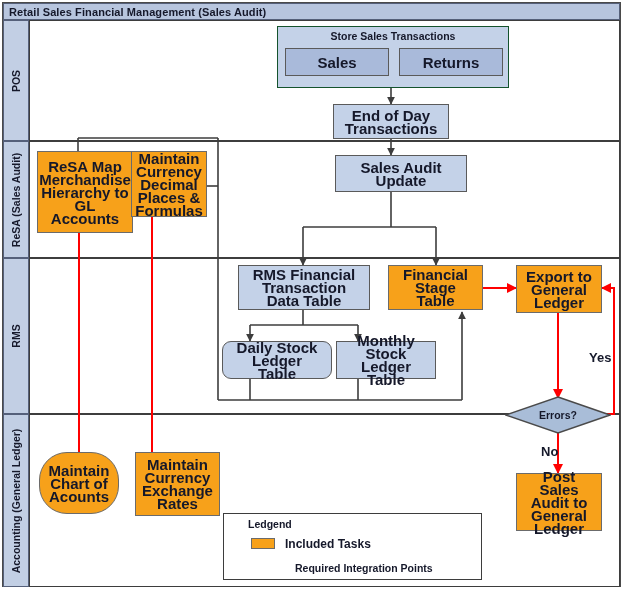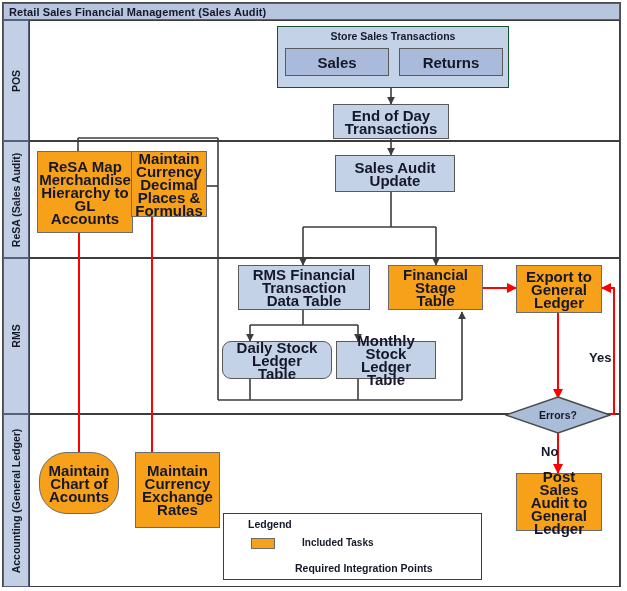--- a/index.html
+++ b/index.html
@@ -157,22 +157,22 @@
   .legend-swatch {
     position: absolute;
     left: 27px; top: 24px;
     width: 24px; height: 11px;
     background: #f7a11a;
     border: 1px solid #6b6b6b;
     box-sizing: border-box;
   }
   .legend-text-1 {
     position: absolute;
-    left: 78px; top: 23px;
-    font-size: 10px;
+    left: 61px; top: 23px;
+    font-size: 12px;
     font-weight: bold;
     color: #15182a;
   }
   .legend-text-2 {
     position: absolute;
     left: 71px; top: 48px;
     font-size: 10.5px;
     font-weight: bold;
     color: #15182a;
   }
@@ -288,21 +288,21 @@
   <div class="node node-blue" style="left:333px; top:104px; width:116px; height:35px;">
     <span>End of Day Transactions</span>
   </div>
 
   <div class="node node-orange" style="left:37px; top:151px; width:96px; height:82px;">
     <span>ReSA Map Merchandise Hierarchy to GL Accounts</span>
   </div>
   <div class="node node-orange" style="left:131px; top:151px; width:76px; height:66px;">
     <span>Maintain Currency Decimal Places &amp; Formulas</span>
   </div>
-  <div class="node node-blue" style="left:335px; top:155px; width:120px; height:37px;">
+  <div class="node node-blue" style="left:335px; top:155px; width:132px; height:37px;">
     <span>Sales Audit Update</span>
   </div>
 
   <div class="node node-blue" style="left:238px; top:265px; width:132px; height:45px;">
     <span>RMS Financial Transaction Data Table</span>
   </div>
   <div class="node node-orange" style="left:388px; top:265px; width:95px; height:45px;">
     <span>Financial Stage Table</span>
   </div>
   <div class="node node-orange" style="left:516px; top:265px; width:86px; height:48px;">
@@ -324,21 +324,21 @@
 
   <span class="edge-label" style="left:589px; top:350px;">Yes</span>
   <span class="edge-label" style="left:541px; top:444px;">No</span>
 
   <div class="node node-orange" style="left:516px; top:473px; width:86px; height:58px;">
     <span>Post Sales Audit to General Ledger</span>
   </div>
   <div class="node node-orange" style="left:39px; top:452px; width:80px; height:62px;border-radius:28px;">
     <span>Maintain Chart of Acounts</span>
   </div>
-  <div class="node node-orange" style="left:135px; top:452px; width:85px; height:76px;">
+  <div class="node node-orange" style="left:135px; top:452px; width:85px; height:64px;">
     <span>Maintain Currency Exchange Rates</span>
   </div>
 
   <div class="legend-box" style="left:223px; top:513px; width:259px; height:67px;">
     <div class="legend-title">Ledgend</div>
     <div class="legend-swatch"></div>
     <div class="legend-text-1">Included Tasks</div>
     <div class="legend-text-2">Required Integration Points</div>
   </div>
 

